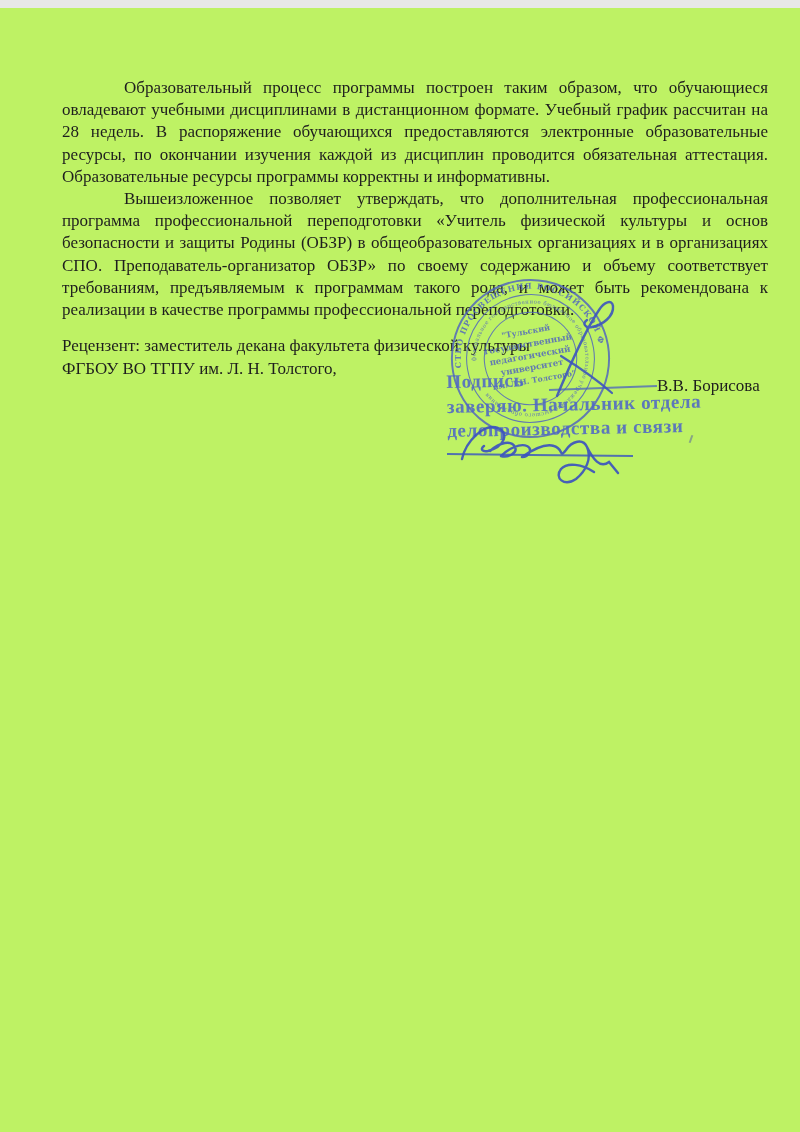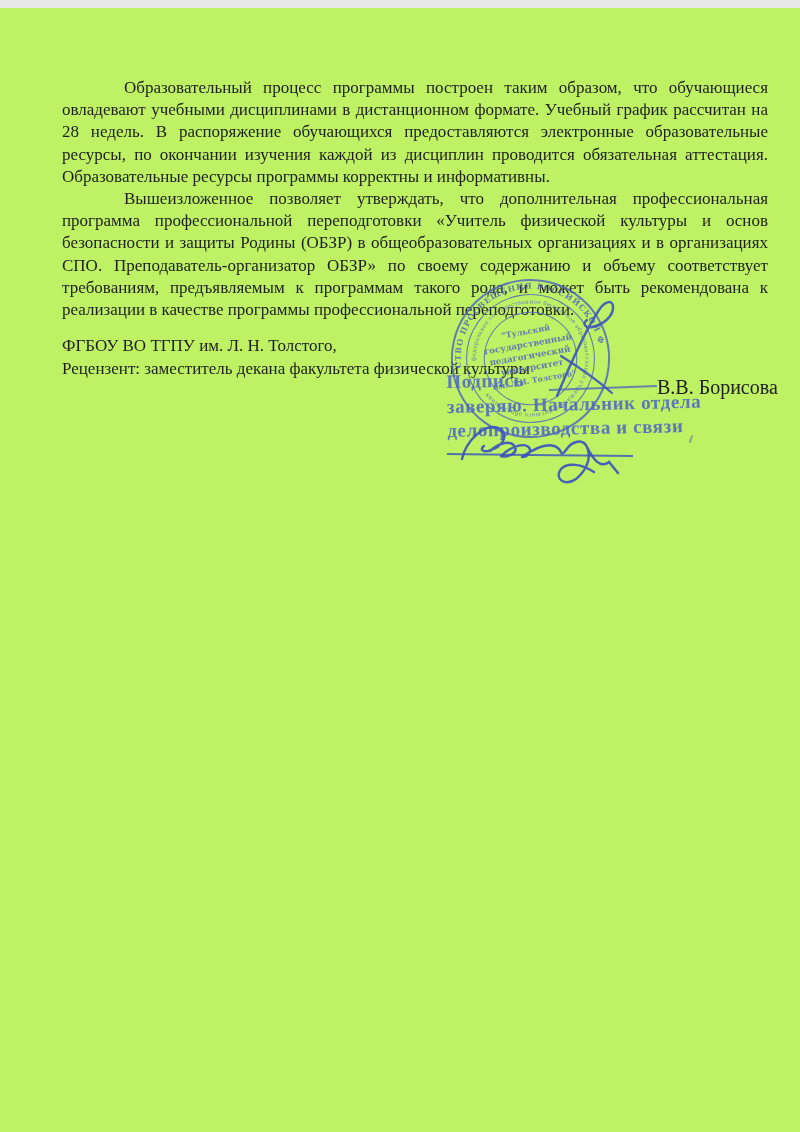--- a/index.html
+++ b/index.html
@@ -31,21 +31,21 @@
     top: 327px;
     font-size: 17px;
     line-height: 22.6px;
     color: #1e1e1e;
     white-space: nowrap;
   }
   .signer-name {
     position: absolute;
     left: 657px;
     top: 368px;
-    font-size: 20px;
+    font-size: 17px;
     color: #1e1e1e;
     white-space: nowrap;
   }
   .cert-stamp-text {
     position: absolute;
     left: 446px;
     top: 362px;
     font-size: 19px;
     line-height: 24.6px;
     font-weight: bold;
@@ -99,22 +99,22 @@
 <body>
 
 <div class="page">
 
   <div class="body-text">
     <p>Образовательный процесс программы построен таким образом, что обучающиеся овладевают учебными дисциплинами в дистанционном формате. Учебный график рассчитан на 28 недель. В распоряжение обучающихся предоставляются электронные образовательные ресурсы, по окончании изучения каждой из дисциплин проводится обязательная аттестация. Образовательные ресурсы программы корректны и информативны.</p>
     <p>Вышеизложенное позволяет утверждать, что дополнительная профессиональная программа профессиональной переподготовки «Учитель физической культуры и основ безопасности и защиты Родины (ОБЗР) в общеобразовательных организациях и в организациях СПО. Преподаватель-организатор ОБЗР» по своему содержанию и объему соответствует требованиям, предъявляемым к программам такого рода, и может быть рекомендована к реализации в качестве программы профессиональной переподготовки.</p>
   </div>
 
   <div class="reviewer-block">
+    <div>Рецензент: заместитель декана факультета физической культуры</div>
     <div>ФГБОУ ВО ТГПУ им. Л. Н. Толстого,</div>
-    <div>Рецензент: заместитель декана факультета физической культуры</div>
   </div>
 
   <svg class="round-stamp-svg" viewBox="0 0 170 170">
     <defs>
       <path id="arcTop" d="M 14 85 A 71 71 0 1 1 156 85" fill="none"></path>
       <path id="ringFull" d="M 29 85 A 56 56 0 1 1 141 85 A 56 56 0 1 1 29 85" fill="none"></path>
     </defs>
     <circle cx="85" cy="85" r="80" fill="none" stroke="#4f63c0" stroke-width="2"></circle>
     <circle cx="85" cy="85" r="65" fill="none" stroke="#4f63c0" stroke-width="1.1"></circle>
     <circle cx="85" cy="85" r="47" fill="none" stroke="#4f63c0" stroke-width="1.1"></circle>

